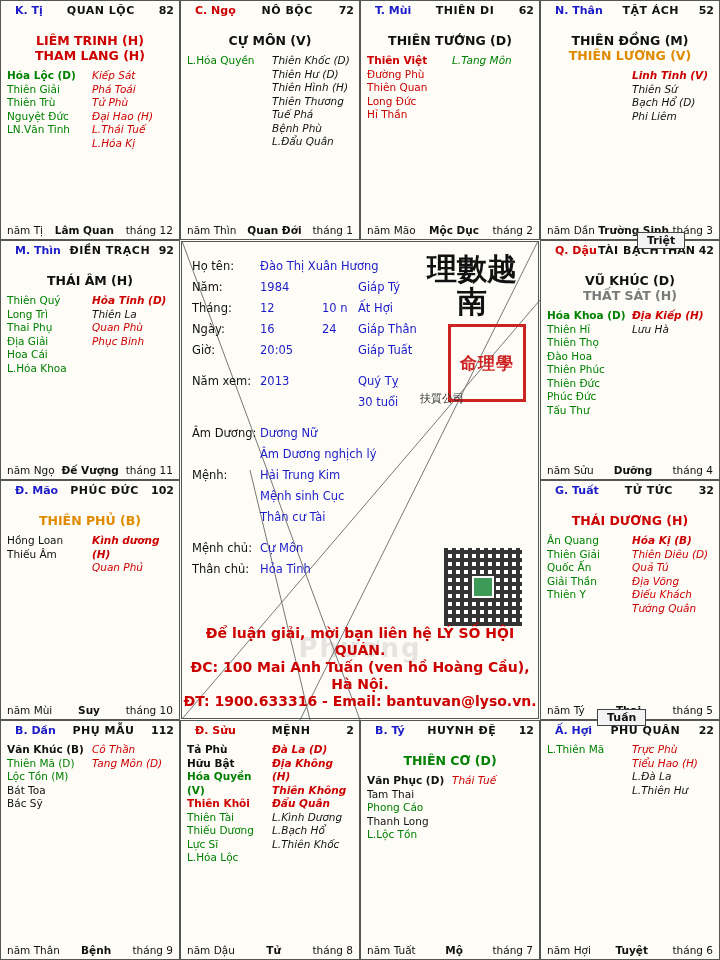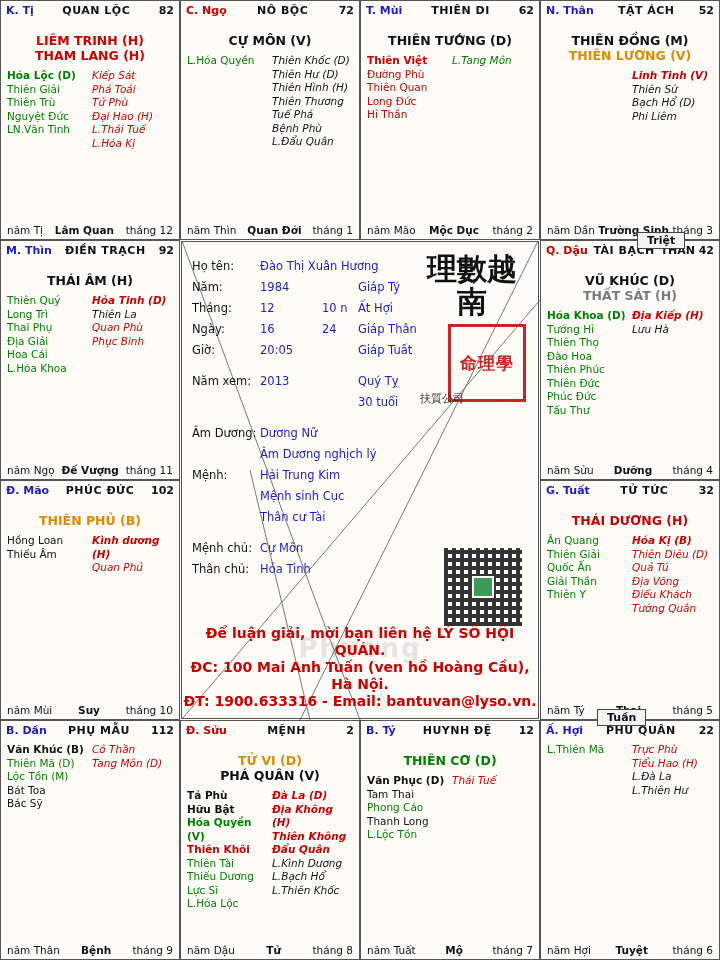--- a/index.html
+++ b/index.html
@@ -20,21 +20,21 @@
   }
   .cell{
     border:1px solid #555;
     box-sizing:border-box;
     position:relative;
     padding:0;
     background:rgba(253,252,247,0.0);
   }
   .chdr{
     display:flex;justify-content:space-between;align-items:center;
-    padding:3px 5px 0 5px;
+    padding:3px 5px 0 14px;
     font-size:11px;
   }
   .chdr .br{color:#1c1cc8;font-weight:bold;}
   .chdr .cs{color:#111;font-weight:bold;letter-spacing:0.5px;}
   .chdr .num{color:#111;font-weight:bold;}
   .chdr .brred{color:#cc0000;font-weight:bold;}
   .stars-main{
     text-align:center;
     margin-top:16px;
     font-weight:bold;
@@ -305,21 +305,21 @@
         <span class="cs">TÀI BẠCH</span>
         <span class="num">THÂN 42</span>
       </div>
       <div class="stars-main">
         <div class="sm-black">VŨ KHÚC (D)</div>
         <div class="sm-black" style="color: rgb(122, 122, 122);">THẤT SÁT (H)</div>
       </div>
       <div class="cols">
         <div class="col">
           <div class="g bold">Hóa Khoa (D)</div>
-          <div class="g">Tướng Hỉ</div>
+          <div class="g">Thiên Hỉ</div>
           <div class="g">Thiên Thọ</div>
           <div class="g">Đào Hoa</div>
           <div class="g">Thiên Phúc</div>
           <div class="g">Thiên Đức</div>
           <div class="g">Phúc Đức</div>
           <div class="g">Tấu Thư</div>
         </div>
         <div class="col c2">
           <div class="r bold">Địa Kiếp (H)</div>
           <div class="b">Lưu Hà</div>
@@ -413,24 +413,20 @@
         <span class="fl">năm Thân</span>
         <span class="fc">Bệnh</span>
         <span class="fr">tháng 9</span>
       </div>
     </div>
     <div class="cell">
       <div class="chdr">
         <span class="brred">Đ. Sửu</span>
         <span class="cs">MỆNH</span>
         <span class="num">2</span>
-      </div>
-      <div class="stars-main">
-        <div class="sm-orange">TỬ VI (D)</div>
-        <div class="sm-black">PHÁ QUÂN (V)</div>
       </div>
       <div class="cols">
         <div class="col">
           <div class="b bold">Tả Phù</div>
           <div class="b bold">Hữu Bật</div>
           <div class="g bold">Hóa Quyền (V)</div>
           <div class="r bold">Thiên Khôi</div>
           <div class="g">Thiên Tài</div>
           <div class="g">Thiếu Dương</div>
           <div class="g">Lực Sĩ</div>

